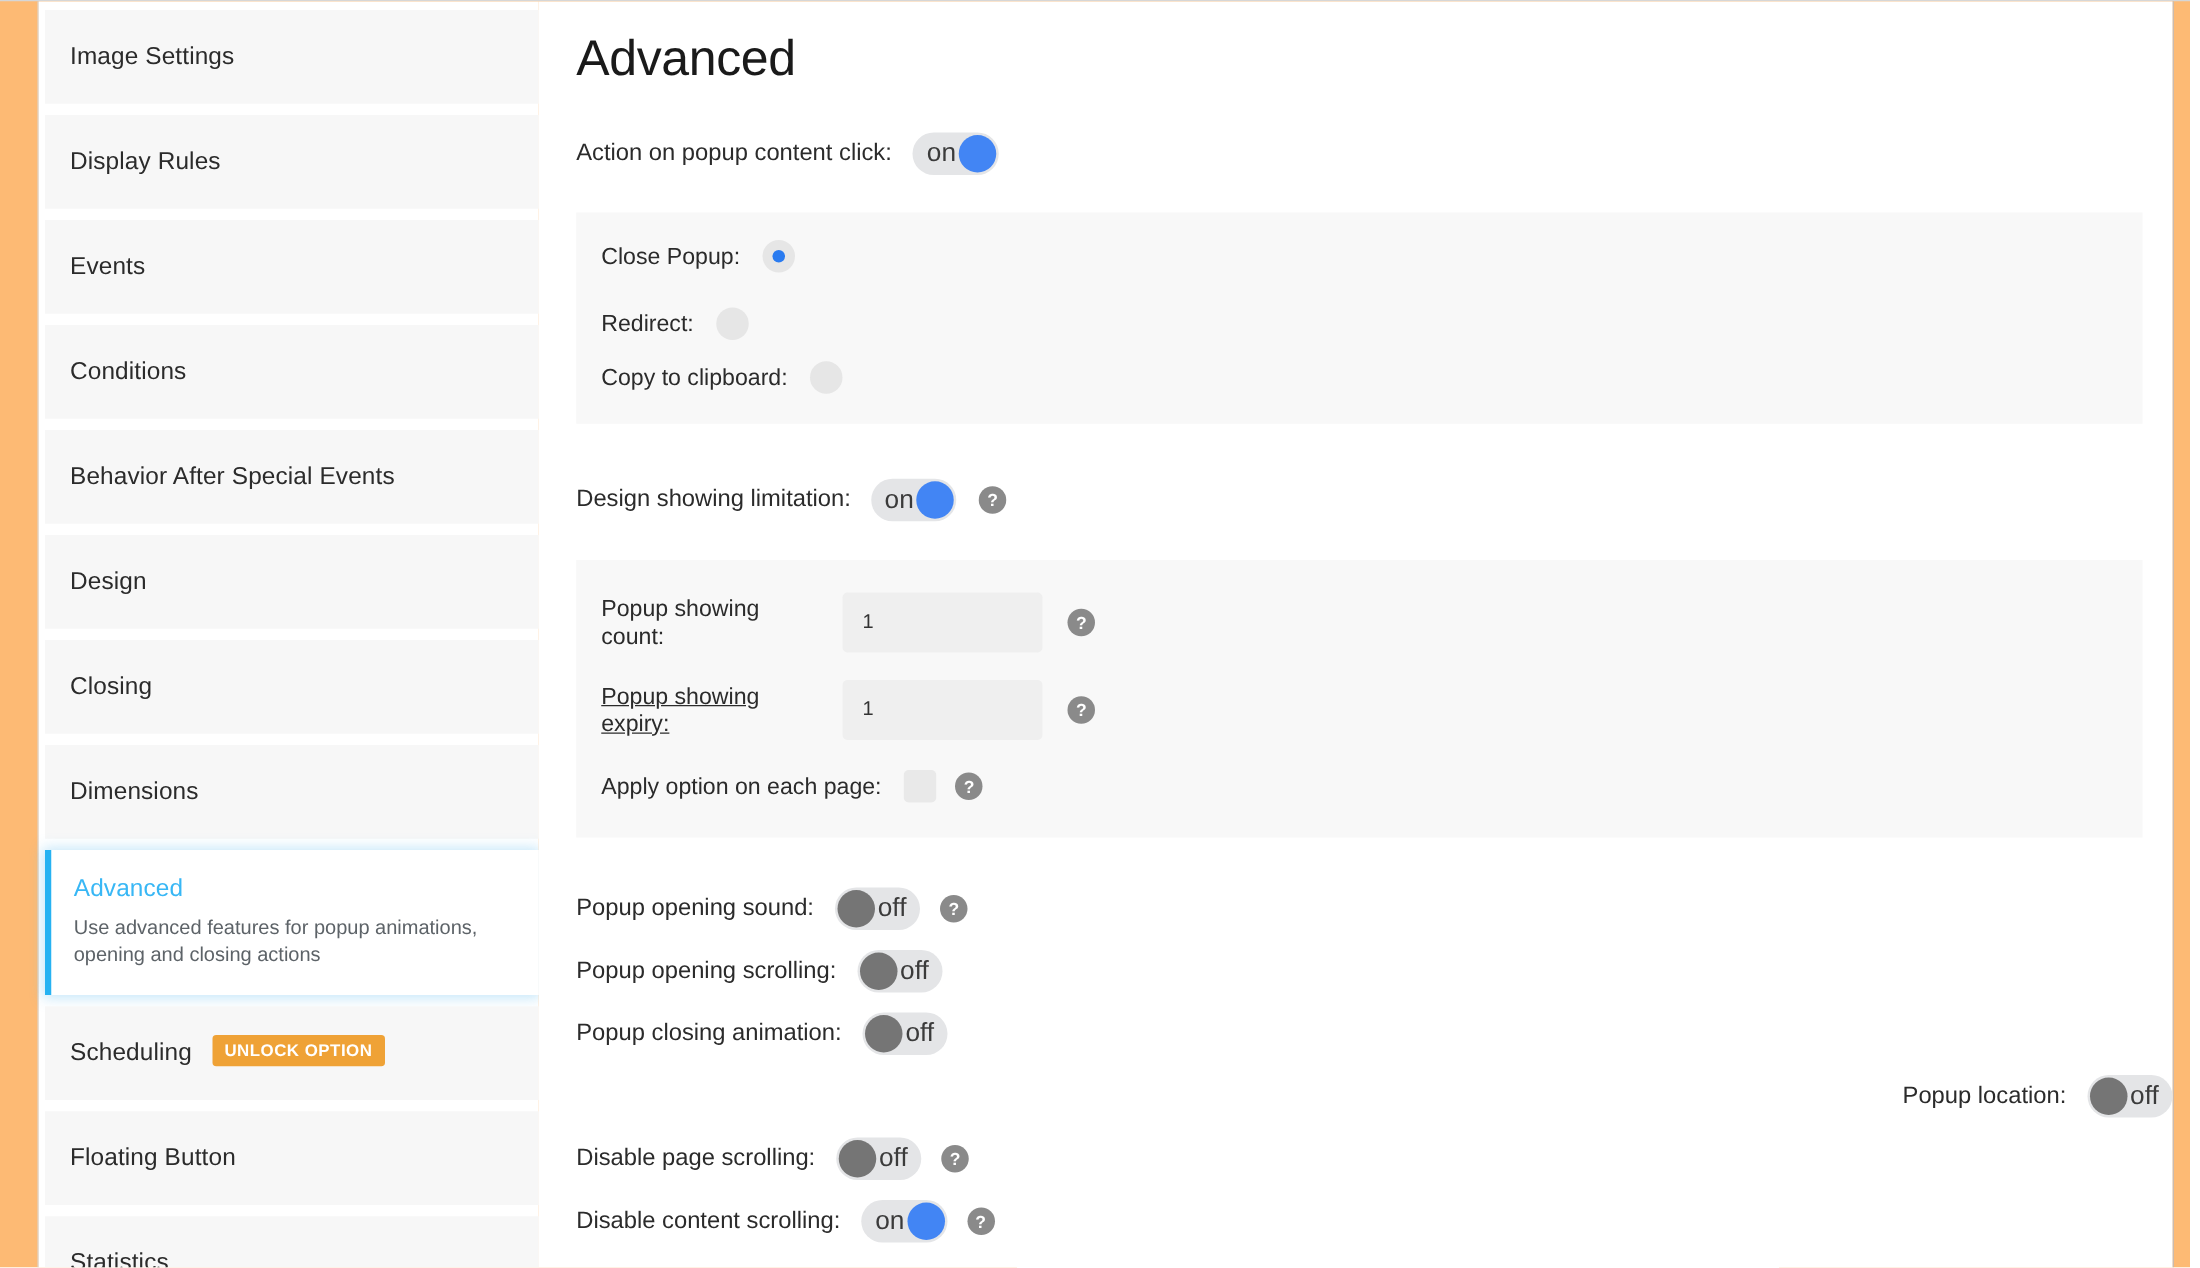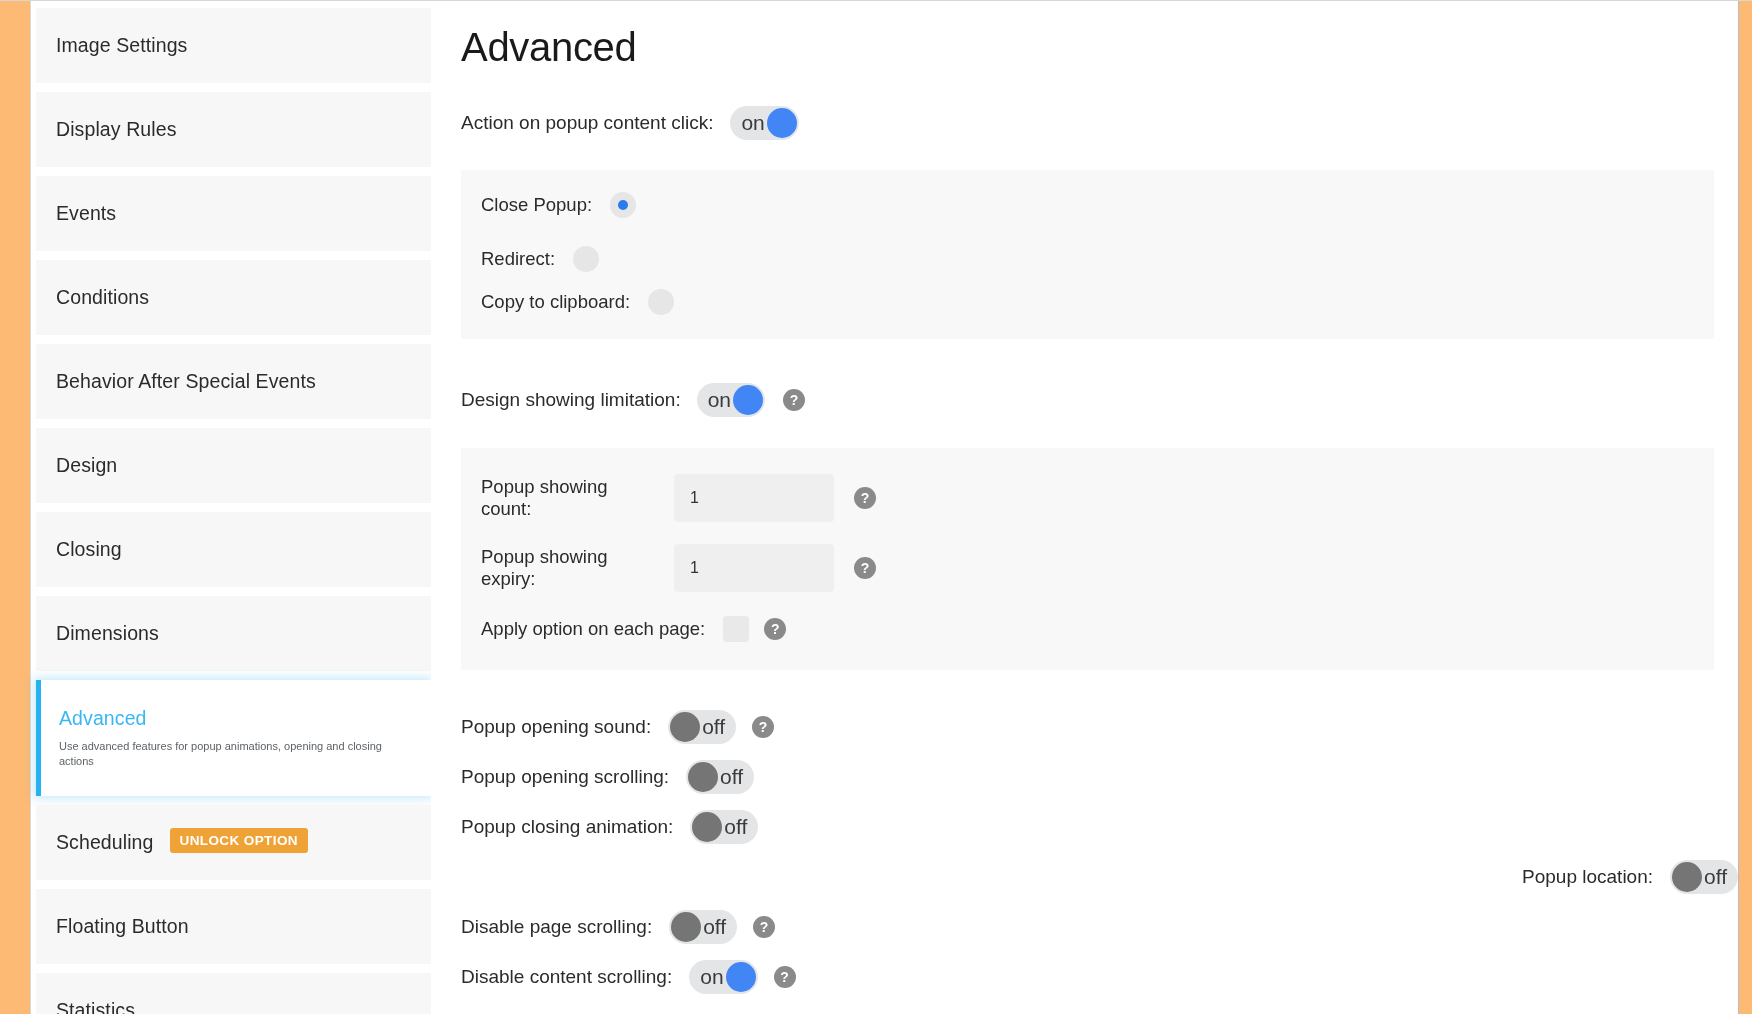--- a/index.html
+++ b/index.html
@@ -79,21 +79,21 @@
     flex-direction: column;
     justify-content: center;
     padding: 0 20px 0 18px;
   }
   .nav-item.active .nav-item-label {
     color: #38b7f5;
     font-size: 19.5px;
     margin-bottom: 9px;
   }
   .nav-item-desc {
-    font-size: 11px;
+    font-size: 16px;
     color: #5d6368;
     line-height: 1.38;
     max-width: 345px;
   }
 
   .badge {
     display: inline-block;
     margin-left: 16px;
     background: #efa236;
     color: #ffffff;
@@ -354,21 +354,21 @@
 
     <div class="panel" style="margin-top:31px; padding:26px 0 28px 0;">
 
       <div class="panel-row">
         <span class="panel-label" style="width:175px;">Popup showing count:</span>
         <input class="text-input" type="text" style="margin-left: 18px;" value="1">
         <span class="help-icon" style="margin-left:20px;">?</span>
       </div>
 
       <div class="panel-row" style="margin-top:22px;">
-        <span class="panel-label" style="width:175px;">Popup showing expiry:</span>
+        <span class="panel-label" style="width:175px;text-decoration:underline;">Popup showing expiry:</span>
         <input class="text-input" type="text" style="margin-left: 18px;" value="1">
         <span class="help-icon" style="margin-left:20px;">?</span>
       </div>
 
       <div class="panel-row" style="margin-top:24px;">
         <span class="panel-label">Apply option on each page:</span>
         <span class="checkbox" style="margin-left:18px;"></span>
         <span class="help-icon" style="margin-left:15px;">?</span>
       </div>
     </div>

